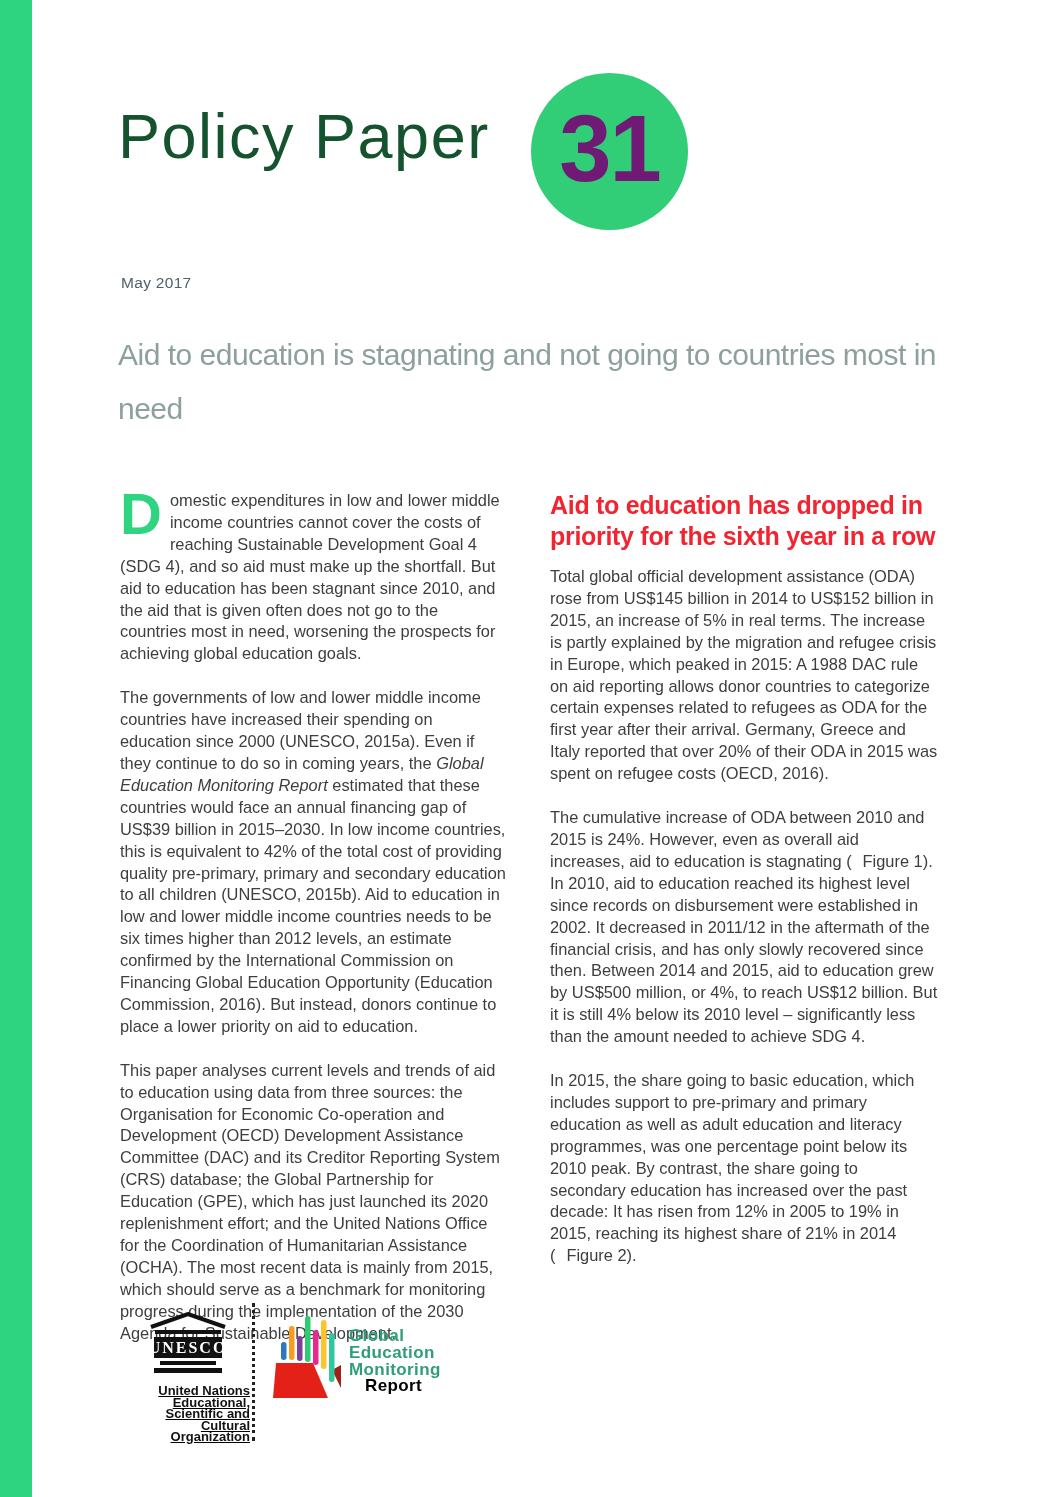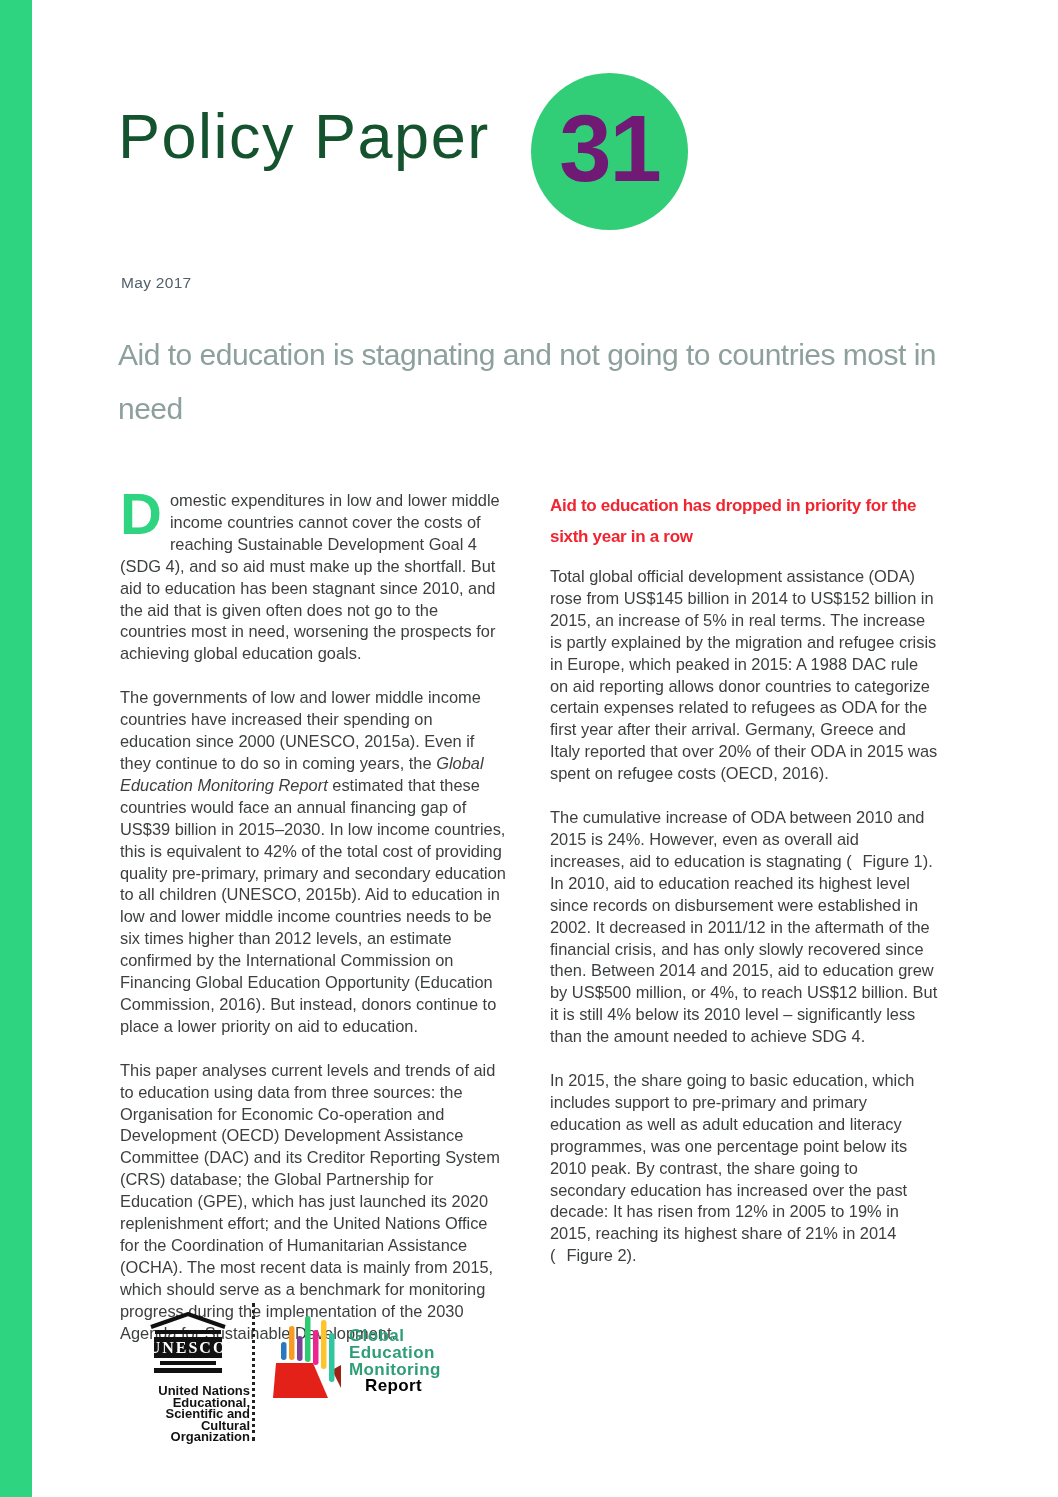--- a/index.html
+++ b/index.html
@@ -45,29 +45,29 @@
     width:388px;
     font-size:16.4px;line-height:21.9px;color:#3c3e3f;
   }
   .col p{margin:0 0 22px 0;}
   .dropcap{
     float:left;
     font-size:58px;line-height:45px;font-weight:bold;
     color:#2ed47f;margin:1px 8px 0 0;
   }
   .red-heading{
-    font-size:17px;line-height:31px;font-weight:bold;
+    font-size:25px;line-height:31px;font-weight:bold;
     color:#f1242f;letter-spacing:-0.3px;
     margin:0 0 14px 0;
   }
   .ital{font-style:italic;}
   .bld{font-weight:normal;padding-left:11px;}
   
   .unesco-block{
-    position:absolute;left:126px;top:1312px;width:124px;
+    position:absolute;left:126px;top:1312px;width:124px;text-decoration:underline;
   }
   .unesco-block svg{display:block;margin:0 auto;}
   .unesco-caption{
     margin-top:7px;text-align:right;
     font-size:13px;line-height:11.5px;font-weight:bold;color:#121212;
   }
   .unesco-caption span{display:block;}
   .dotted-separator{
     position:absolute;left:252px;top:1303px;height:138px;width:0;
     border-left:3px dotted #222;

